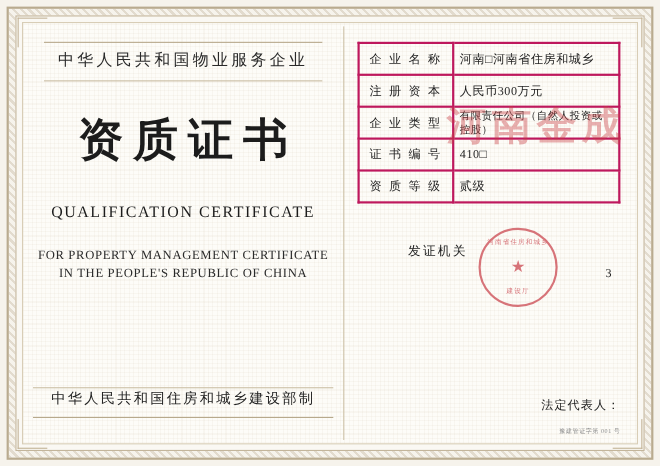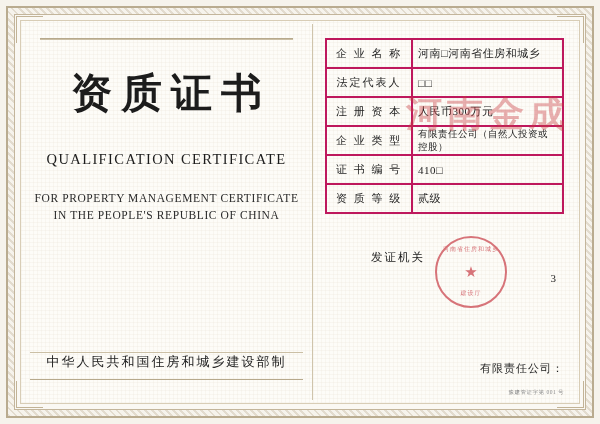--- a/index.html
+++ b/index.html
@@ -275,20 +275,21 @@
 
   <div class="corner c-tl"></div>
   <div class="corner c-tr"></div>
   <div class="corner c-bl"></div>
   <div class="corner c-br"></div>
 
   <div class="content">
 
     <div class="left-page">
       <div class="rule"></div>
+      <div class="org-line">中华人民共和国物业服务企业</div>
       <div class="rule thin"></div>
 
       <div class="big-title">资质证书</div>
 
       <div class="en-title">QUALIFICATION CERTIFICATE</div>
 
       <div class="en-sub">FOR PROPERTY MANAGEMENT CERTIFICATE</div>
       <div class="en-sub">IN THE PEOPLE'S REPUBLIC OF CHINA</div>
 
       <div class="issuer">
@@ -304,24 +305,20 @@
 
       <div class="watermark">河南金成</div>
 
       <table class="info">
         <tbody>
             <tr>
           <td class="label">企 业 名 称</td>
           <td class="value">河南□河南省住房和城乡</td>
         </tr>
         <tr>
-          <td class="label">法定代表人</td>
-          <td class="value">□□</td>
-        </tr>
-        <tr>
           <td class="label">注 册 资 本</td>
           <td class="value">人民币300万元</td>
         </tr>
         <tr>
           <td class="label">企 业 类 型</td>
           <td class="value small">有限责任公司（自然人投资或控股）</td>
         </tr>
         <tr>
           <td class="label">证 书 编 号</td>
           <td class="value">410□</td>
@@ -338,19 +335,19 @@
 
         <div class="seal">
           <div class="seal-top">河南省住房和城乡</div>
           <div class="star">★</div>
           <div class="seal-bottom">建设厅</div>
         </div>
 
         <div class="seal-number">3</div>
       </div>
 
-      <div class="valid-line">有限责任公司：</div>
+      <div class="valid-line">法定代表人：</div>
 
       <div class="tiny-note">豫建管证字第 001 号</div>
     </div>
 
   </div>
 </div>
 
 </body></html>

